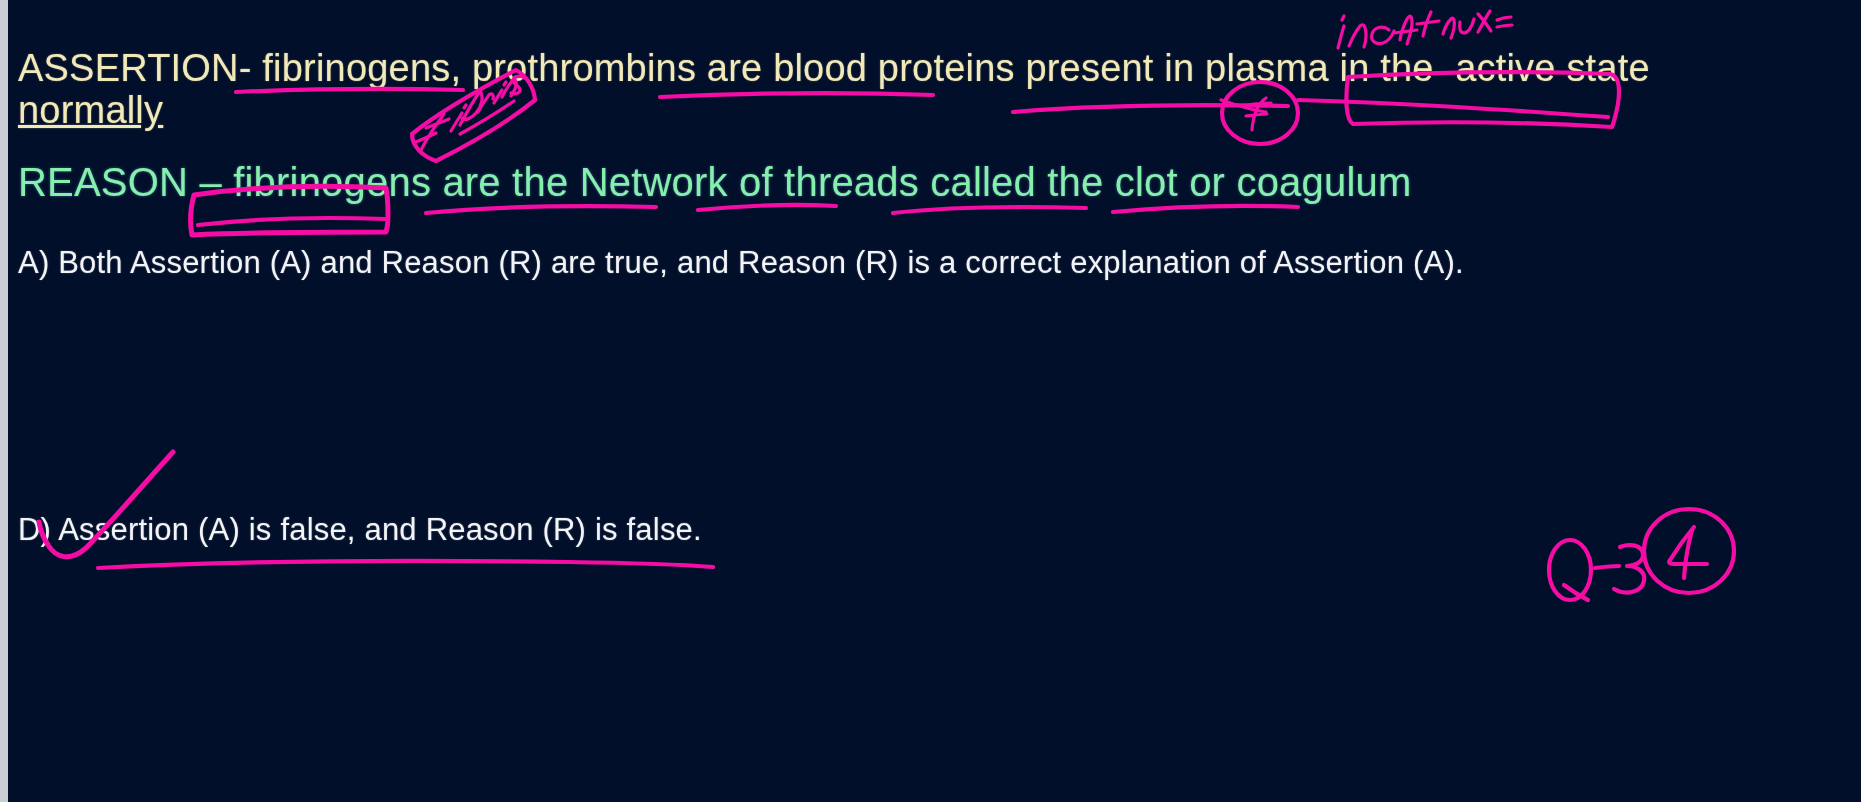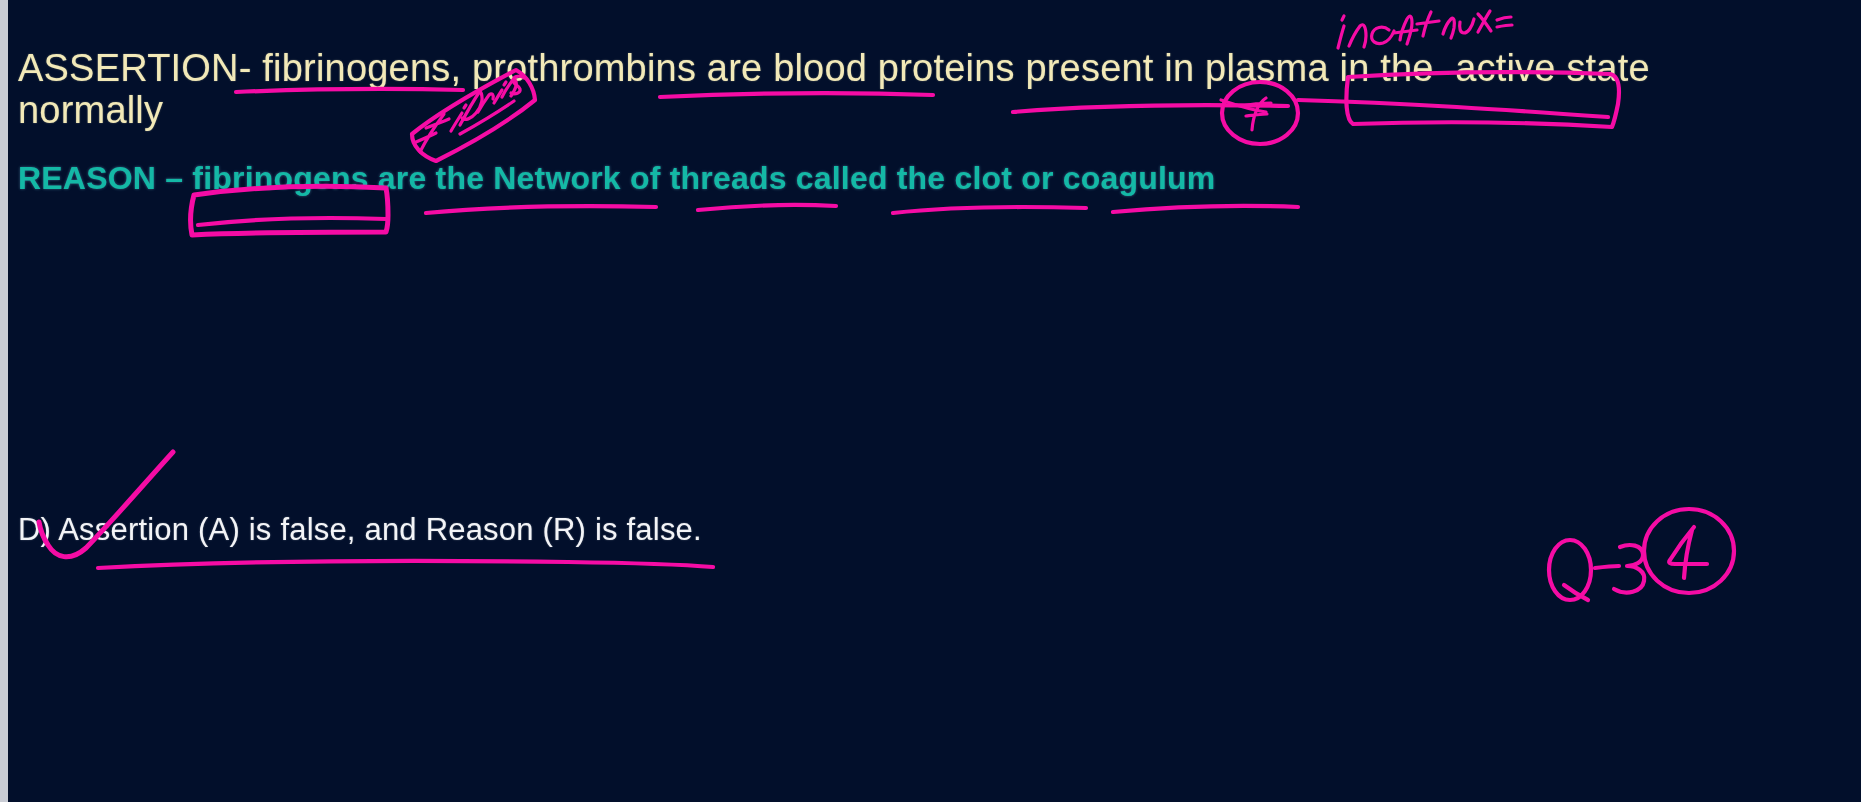--- a/index.html
+++ b/index.html
@@ -37,27 +37,27 @@
   }
 
   
   #assertion-line-1, #assertion-line-2 {
     color: #f2e9b8;
     font-size: 38px;
     font-weight: 400;
     text-shadow: 0 0 2px rgba(242,233,184,0.35);
   }
   #assertion-line-1 { left: 10px; top: 47px; }
-  #assertion-line-2 { left: 10px; top: 89px; }
+  #assertion-line-2 { left: 10px; top: 89px; text-decoration: underline; }
 
   
   #reason-line {
-    color: #14b8a6;
-    font-size: 32px;
-    font-weight: 700;
+    color: #86efac;
+    font-size: 40px;
+    font-weight: 400;
     left: 10px; top: 160px;
     text-shadow: 0 0 3px rgba(121,201,232,0.45);
   }
 
   
   .option {
     color: #f3f4f7;
     font-size: 31px;
     font-weight: 400;
     left: 10px;
@@ -93,20 +93,21 @@
   <div id="left-strip"></div>
 
   <div id="content-area">
 
     <div class="txt" id="assertion-line-1">ASSERTION- fibrinogens, prothrombins are blood proteins present in plasma in the  active state</div>
 
     <div class="txt" id="assertion-line-2">normally</div>
 
     <div class="txt" id="reason-line">REASON – fibrinogens are the Network of threads called the clot or coagulum</div>
 
+    <div class="txt option" id="option-a">A) Both Assertion (A) and Reason (R) are true, and Reason (R) is a correct explanation of Assertion (A).</div>
 
 
 
     <div class="txt option" id="option-d">D) Assertion (A) is false, and Reason (R) is false.</div>
 
     <svg id="ink-layer" viewBox="0 0 1853 802">
 
       <path class="ink-med" d="M228,92 C300,89 380,88 455,90"></path>
 
       <path class="ink-med" d="M652,97 C740,93 840,92 925,95"></path>

